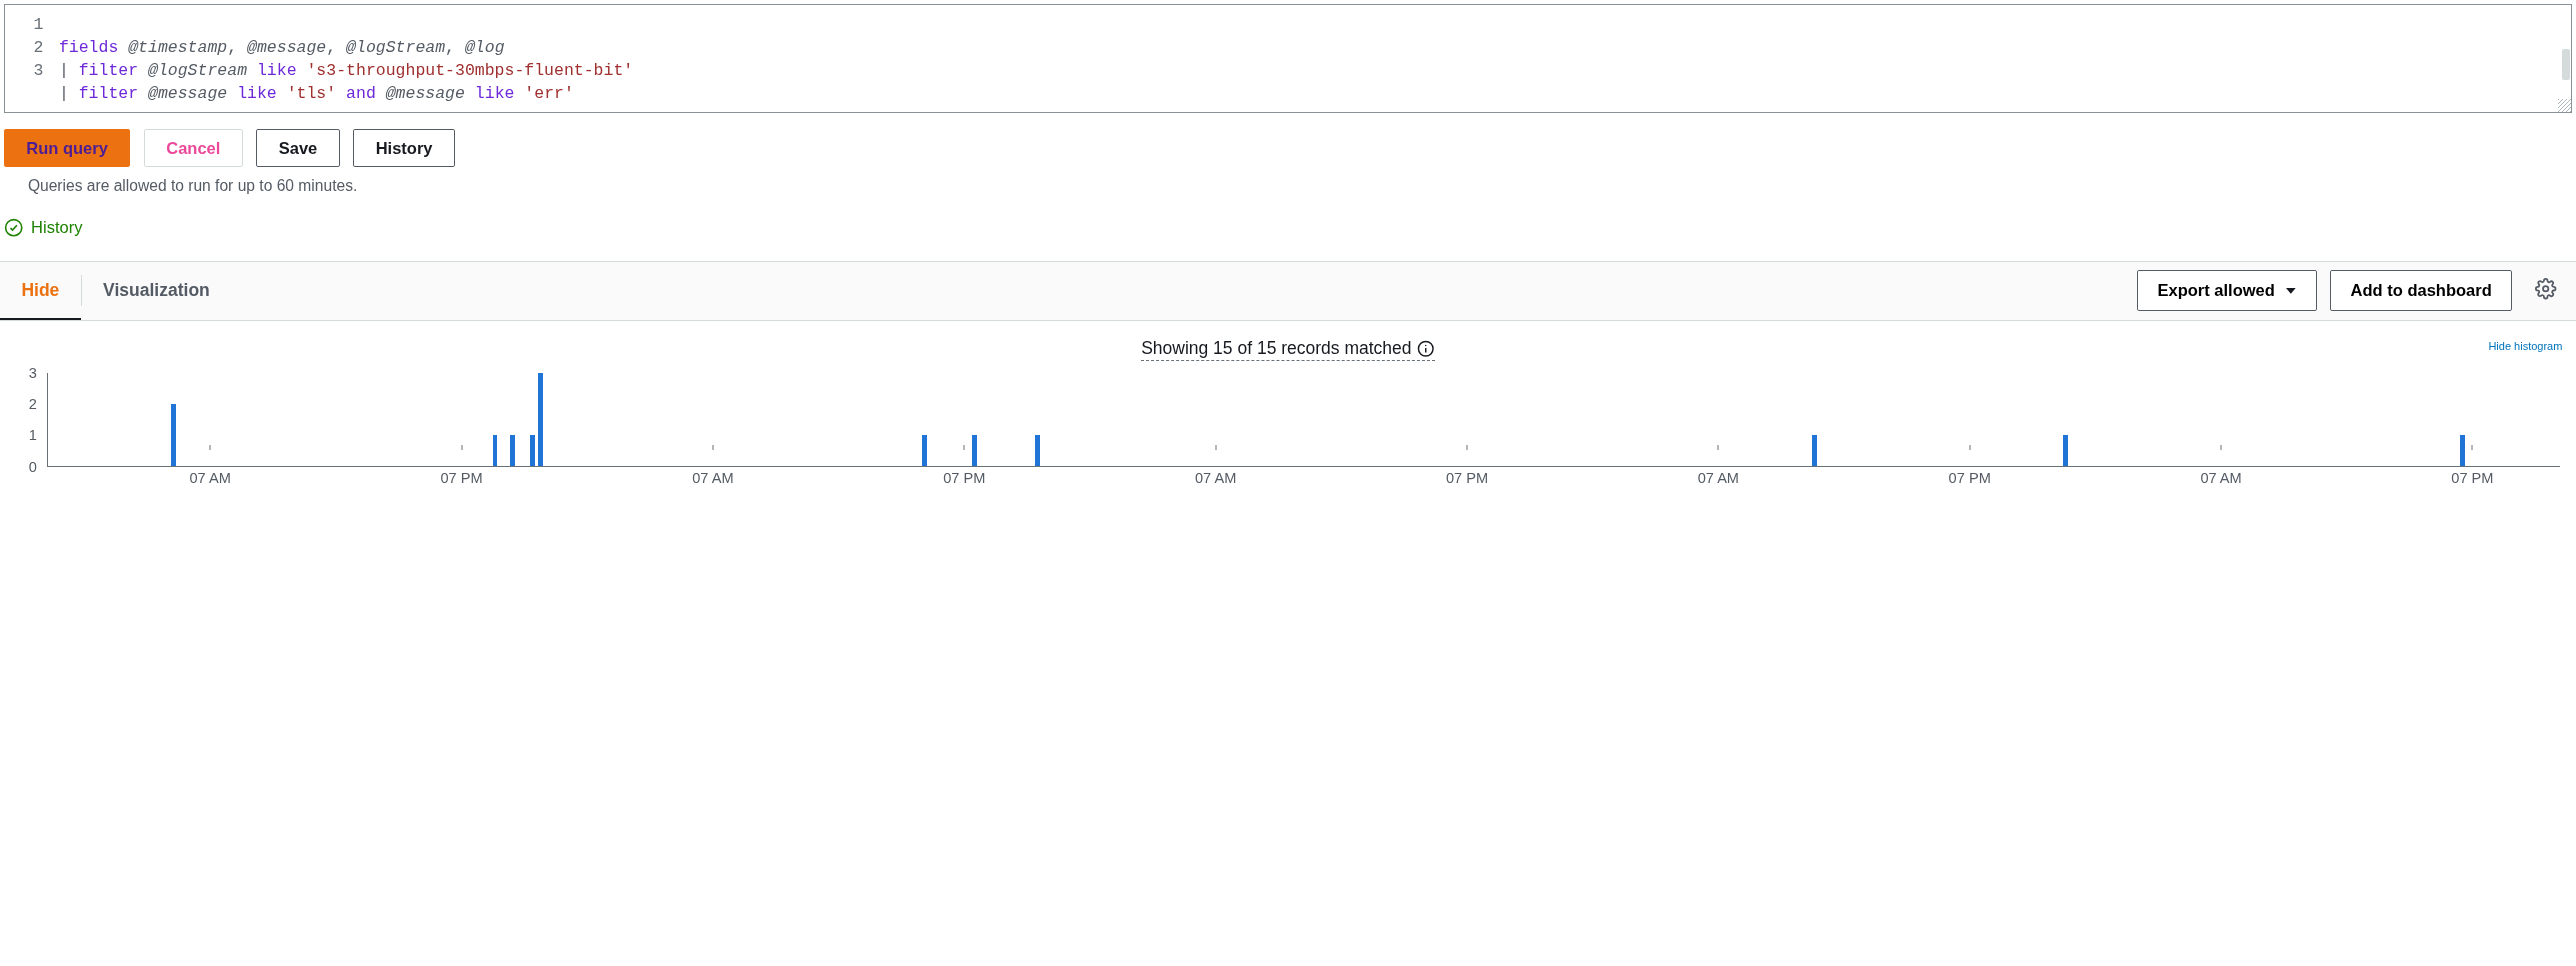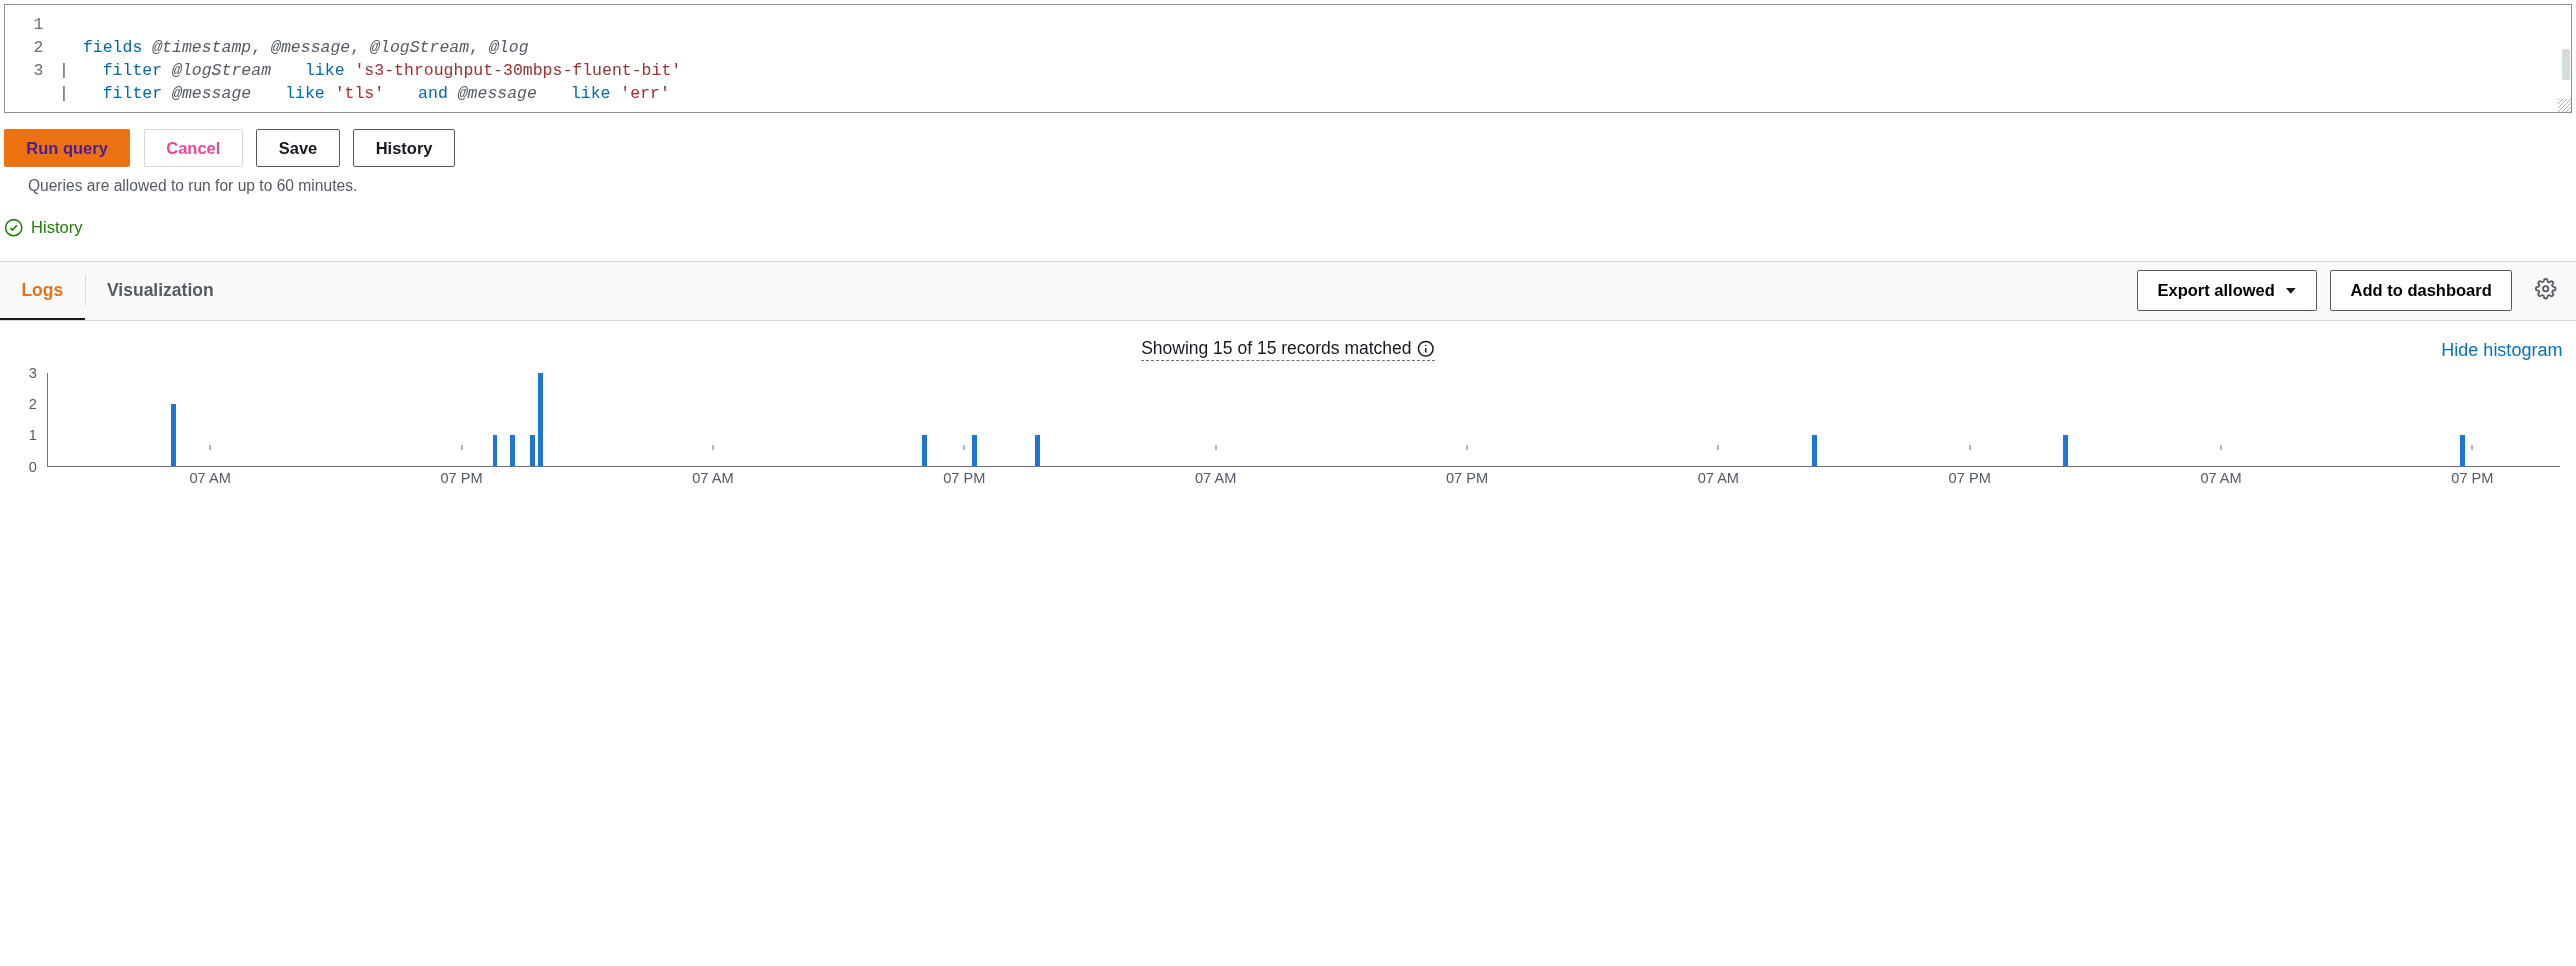--- a/index.html
+++ b/index.html
@@ -29,21 +29,21 @@
       padding-right: 15.6px;
       user-select: none;
     }
     .code {
       flex: 1;
       font-family: Consolas, "Courier New", monospace;
       font-size: 16.5px;
       line-height: 23px;
       white-space: pre;
     }
-    .kw { color: #0369a1; margin-left: 24px; }
+    .kw { color: #6d28d9; }
     .id { font-style: italic; color: #545b64; }
     .op { color: #545b64; }
     .str { color: #a03030; }
     .resize-handle {
       position: absolute;
       right: 0;
       bottom: 0;
       width: 13.6px;
       height: 13.6px;
       background: repeating-linear-gradient(135deg, #aab7b8 0 1px, transparent 1px 2.9px);
@@ -168,21 +168,21 @@
       padding-bottom: 1px;
     }
     .summary .l2 {
       margin-top: 5.8px;
     }
     .hide-link {
       position: absolute;
       right: 13.6px;
       top: 19.4px;
       color: #0073bb;
-      font-size: 18px;
+      font-size: 11px;
       cursor: pointer;
     }
 
     .chart {
       position: relative;
       height: 117px;
       margin: 7.8px 7.8px 15.6px 7.8px;
     }
     .yaxis {
       position: absolute;
@@ -269,21 +269,21 @@
   <svg width="19.4" height="19.4" viewBox="0 0 24 24" fill="none" stroke-width="2">
     <circle cx="12" cy="12" r="10"></circle>
     <path d="M8 12.5l2.5 2.5L16 9"></path>
   </svg>
   <span>History</span>
 </div>
 
 <div class="divider">
   <div class="tabbar">
     <div class="tabs">
-      <div class="tab active">Logs</div>
+      <div class="tab active">Hide</div>
       <div class="tab-sep"></div>
       <div class="tab">Visualization</div>
     </div>
     <div class="spacer"></div>
     <button class="act-btn">
       <span>Export allowed</span>
       <svg width="11.7" height="9.7" viewBox="0 0 12 10">
           <path d="M1 2 L6 8 L11 2 Z" fill="#16191f"></path>
         </svg>
     </button>

